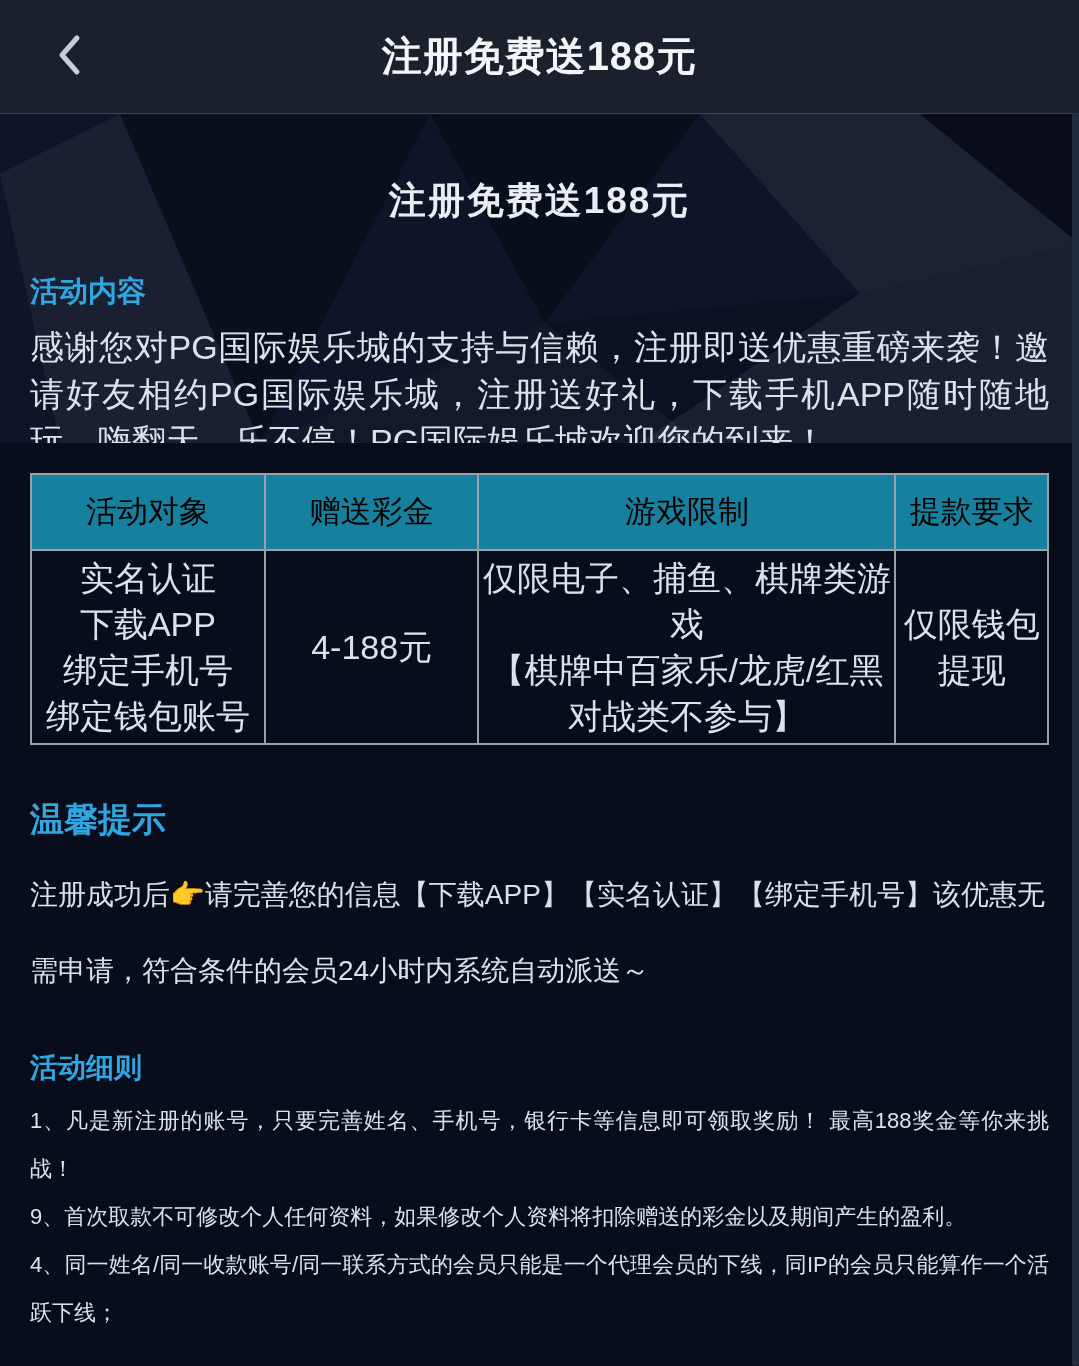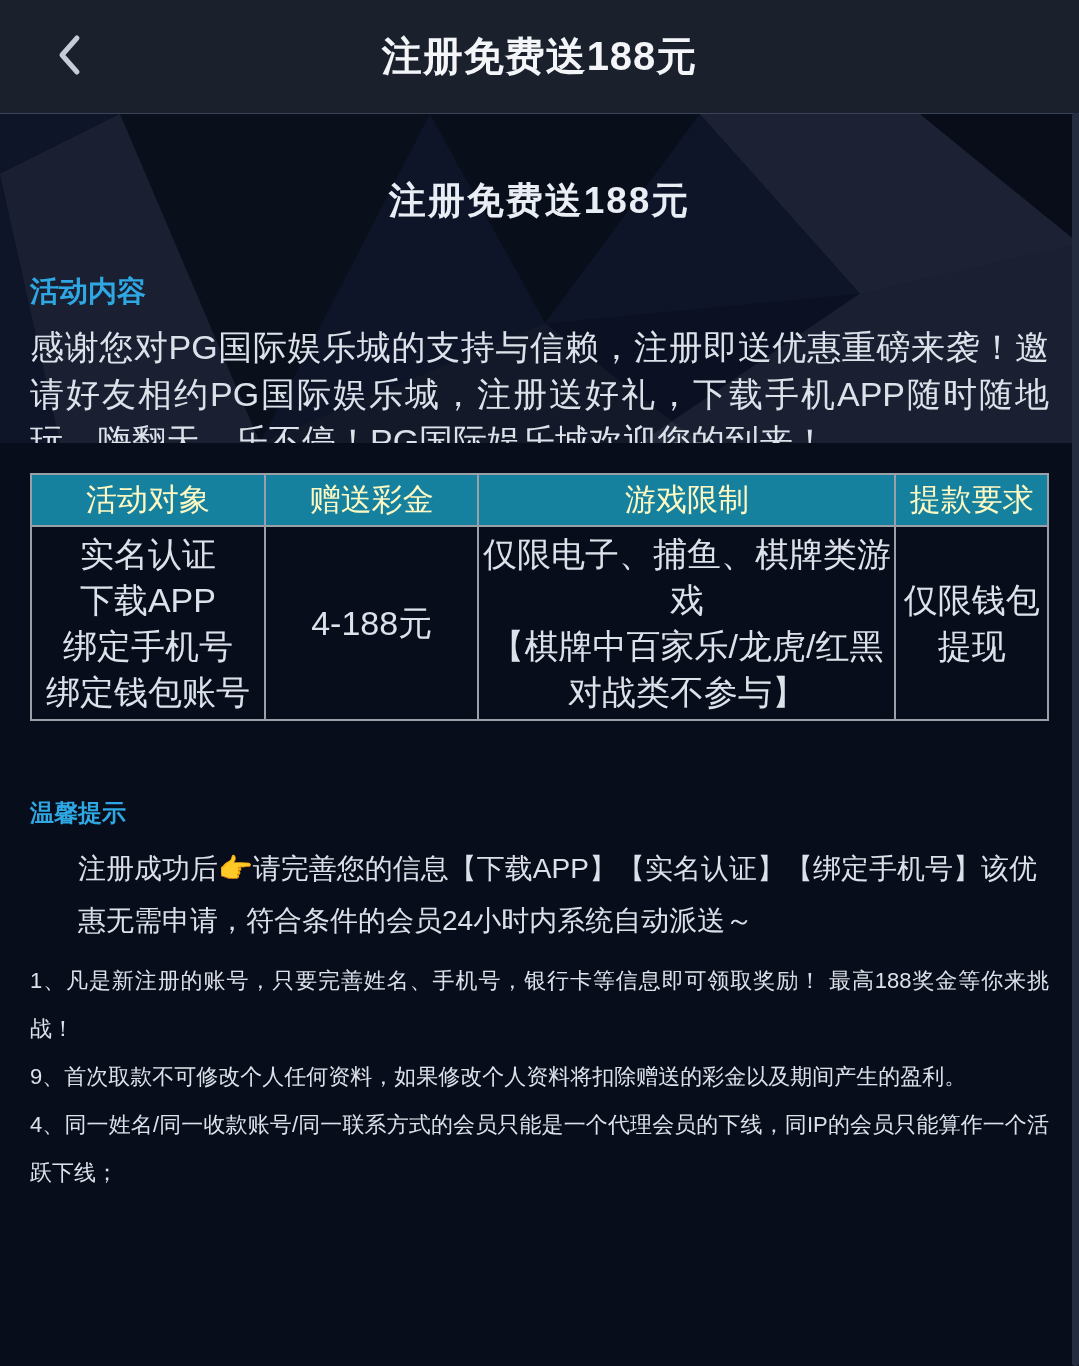--- a/index.html
+++ b/index.html
@@ -47,34 +47,34 @@
   }
   
   .promo-table{
     width:100%; margin-top:30px; border-collapse:collapse;
     table-layout:fixed;
   }
   .promo-table th,.promo-table td{
     border:2px solid #9aa0a8; text-align:center; vertical-align:middle;
   }
   .promo-table th{
-    background:#15819e; color:#fef9c3; font-size:31px; font-weight:normal;
-    height:45px; padding:4px 4px;
+    background:#15819e; color:#000000; font-size:31px; font-weight:normal;
+    height:45px; padding:16px 4px;
   }
   .promo-table td{
     font-size:34px; color:#dde2ea; line-height:46px;
     padding:4px 0; white-space:pre-line;
   }
   .col-target{ width:23%; } .col-bonus{ width:21%; }
   .col-limit{ width:41%; }  .col-withdraw{ width:15%; }
   .promo-table tbody tr{ height:185px; }
   
-  .heading-tips{ margin-top:76px; font-size:24px; }
+  .heading-tips{ margin-top:52px; font-size:34px; }
   .tips-body{
-    margin-top:14px; font-size:28px; line-height:52px; color:#dce1e9;margin-left:48px;
+    margin-top:14px; font-size:28px; line-height:76px; color:#dce1e9;
   }
   
   .heading-rules{ margin-top:40px; font-size:28px; }
   .rules{ margin-top:10px; }
   .rule{
     font-size:22px; line-height:48px; color:#dde2ea; text-align:justify;
   }
   
   .scrollbar{
     position:absolute; top:113px; right:0; width:7px; bottom:0;
@@ -141,20 +141,21 @@
 【棋牌中百家乐/龙虎/红黑对战类不参与】</td>
         <td>仅限钱包
 提现</td>
       </tr>
     </tbody>
   </table>
 
   <h2 class="sec-heading heading-tips">温馨提示</h2>
   <p class="tips-body">注册成功后👉请完善您的信息【下载APP】【实名认证】【绑定手机号】该优惠无需申请，符合条件的会员24小时内系统自动派送～</p>
 
+  <h2 class="sec-heading heading-rules">活动细则</h2>
   <div class="rules">
     <p class="rule">1、凡是新注册的账号，只要完善姓名、手机号，银行卡等信息即可领取奖励！ 最高188奖金等你来挑战！</p>
     <p class="rule">9、首次取款不可修改个人任何资料，如果修改个人资料将扣除赠送的彩金以及期间产生的盈利。</p>
     <p class="rule">4、同一姓名/同一收款账号/同一联系方式的会员只能是一个代理会员的下线，同IP的会员只能算作一个活跃下线；</p>
   </div>
 
 </div>
 
 <div class="scrollbar"></div>
 

